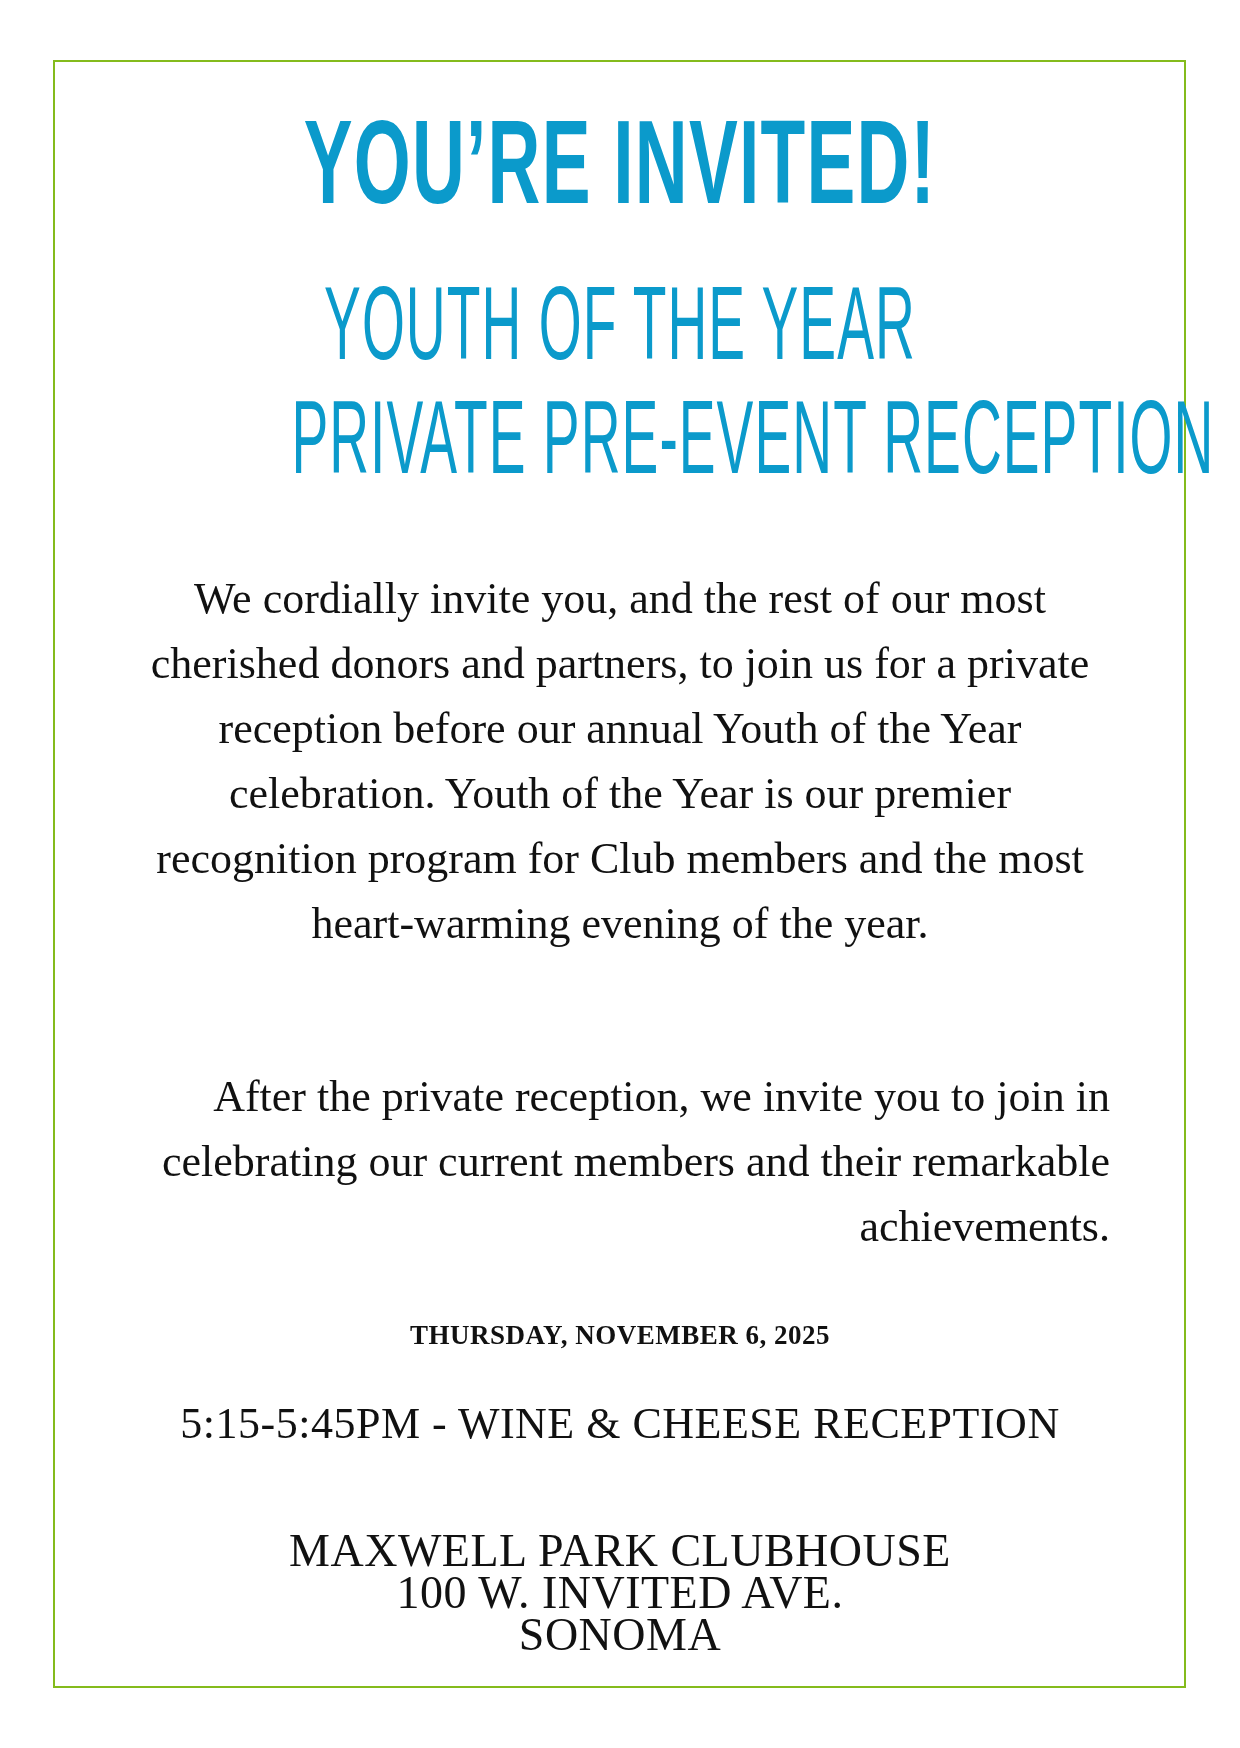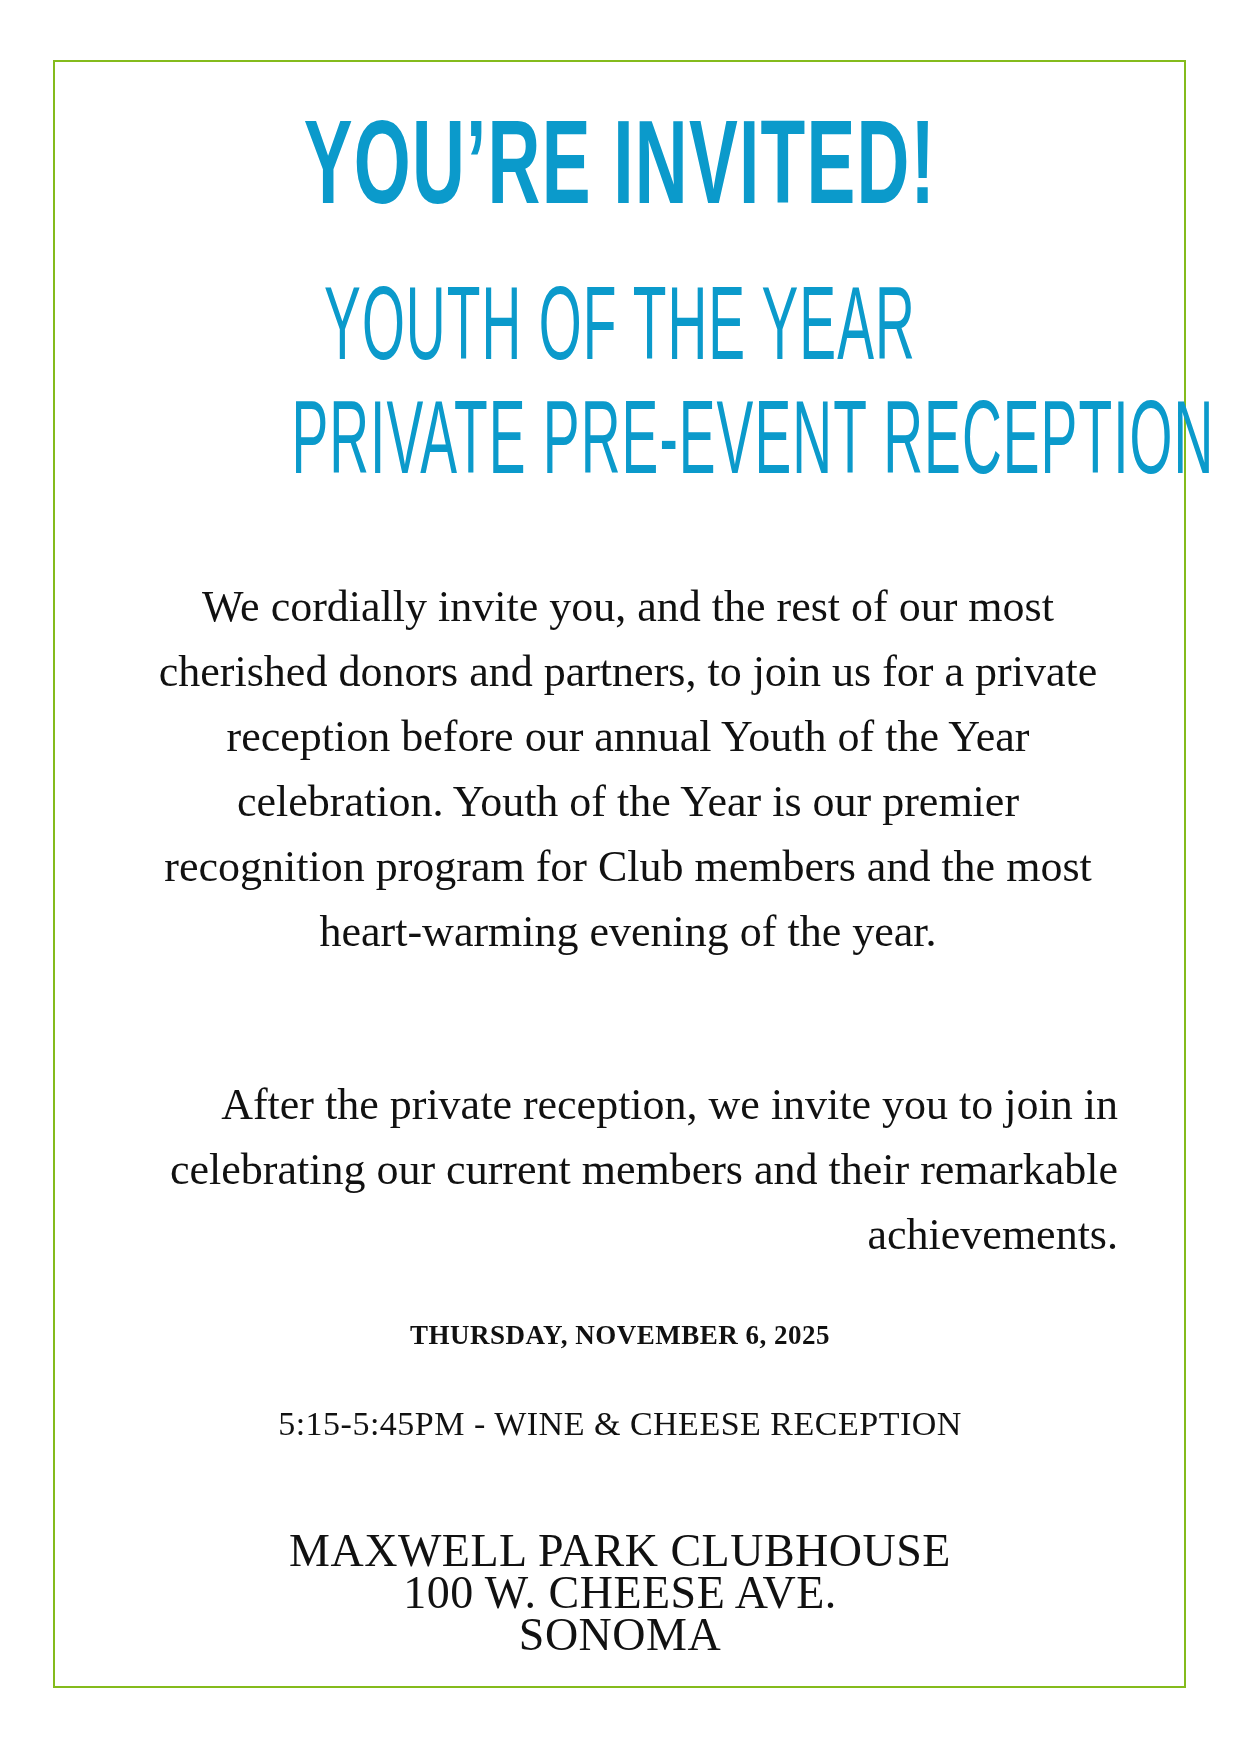--- a/index.html
+++ b/index.html
@@ -23,31 +23,31 @@
   .h2 {
     top:278px; font-size:104px; line-height:90px; font-weight:normal;
     transform:scaleX(0.53); transform-origin:center top; letter-spacing:2px;
   }
   .h3 {
     top:392px; font-size:104px; line-height:90px; font-weight:normal;
     transform:scaleX(0.53); transform-origin:center top; letter-spacing:2px;
   }
   .para {
     position:absolute; left:130px; width:980px; text-align:center;
-    font-size:44px; line-height:65px; color:#111111; margin:8px;
+    font-size:44px; line-height:65px; color:#111111; margin:0;
   }
   .p1 { top:566px; }
   .p2 { top:1064px;text-align:right; }
   .date {
     position:absolute; left:0; width:1240px; top:1320px; text-align:center;
     font-size:27px; font-weight:bold; letter-spacing:0.5px;
   }
   .times {
     position:absolute; left:0; width:1240px; top:1403px; text-align:center;
-    font-size:34px; line-height:42px; letter-spacing:0.5px;
+    font-size:44px; line-height:42px; letter-spacing:0.5px;
   }
   .address {
     position:absolute; left:0; width:1240px; top:1530px; text-align:center;
     font-size:46px; line-height:42px; letter-spacing:0.5px;
   }
   .line { display:block; }
 </style>
 </head>
 <body>
 
@@ -61,15 +61,15 @@
 <p class="para p2">After the private reception, we invite you to join in celebrating our current members and their remarkable achievements.</p>
 
 <div class="date">THURSDAY, NOVEMBER 6, 2025</div>
 
 <div class="times">
   <span class="line">5:15-5:45PM - WINE &amp; CHEESE RECEPTION</span>
 </div>
 
 <div class="address">
   <span class="line">MAXWELL PARK CLUBHOUSE</span>
-  <span class="line">100 W. CHEESE AVE.</span>
+  <span class="line">100 W. INVITED AVE.</span>
   <span class="line">SONOMA</span>
 </div>
 
 </body></html>

